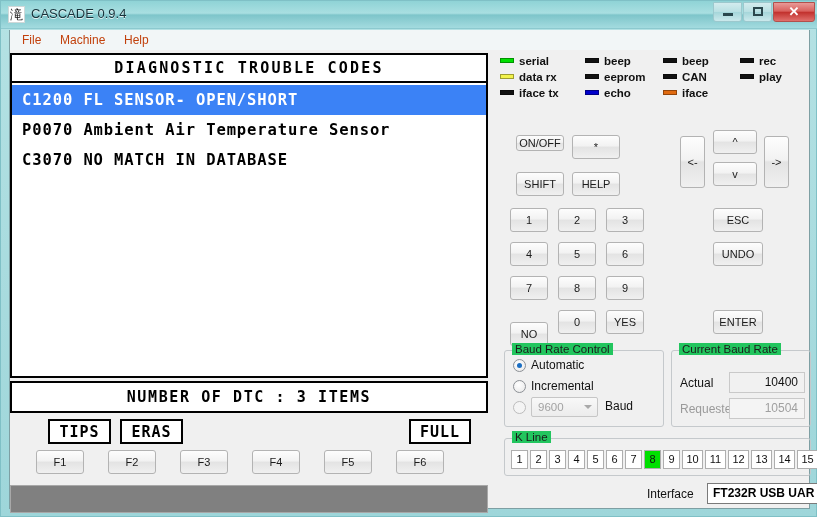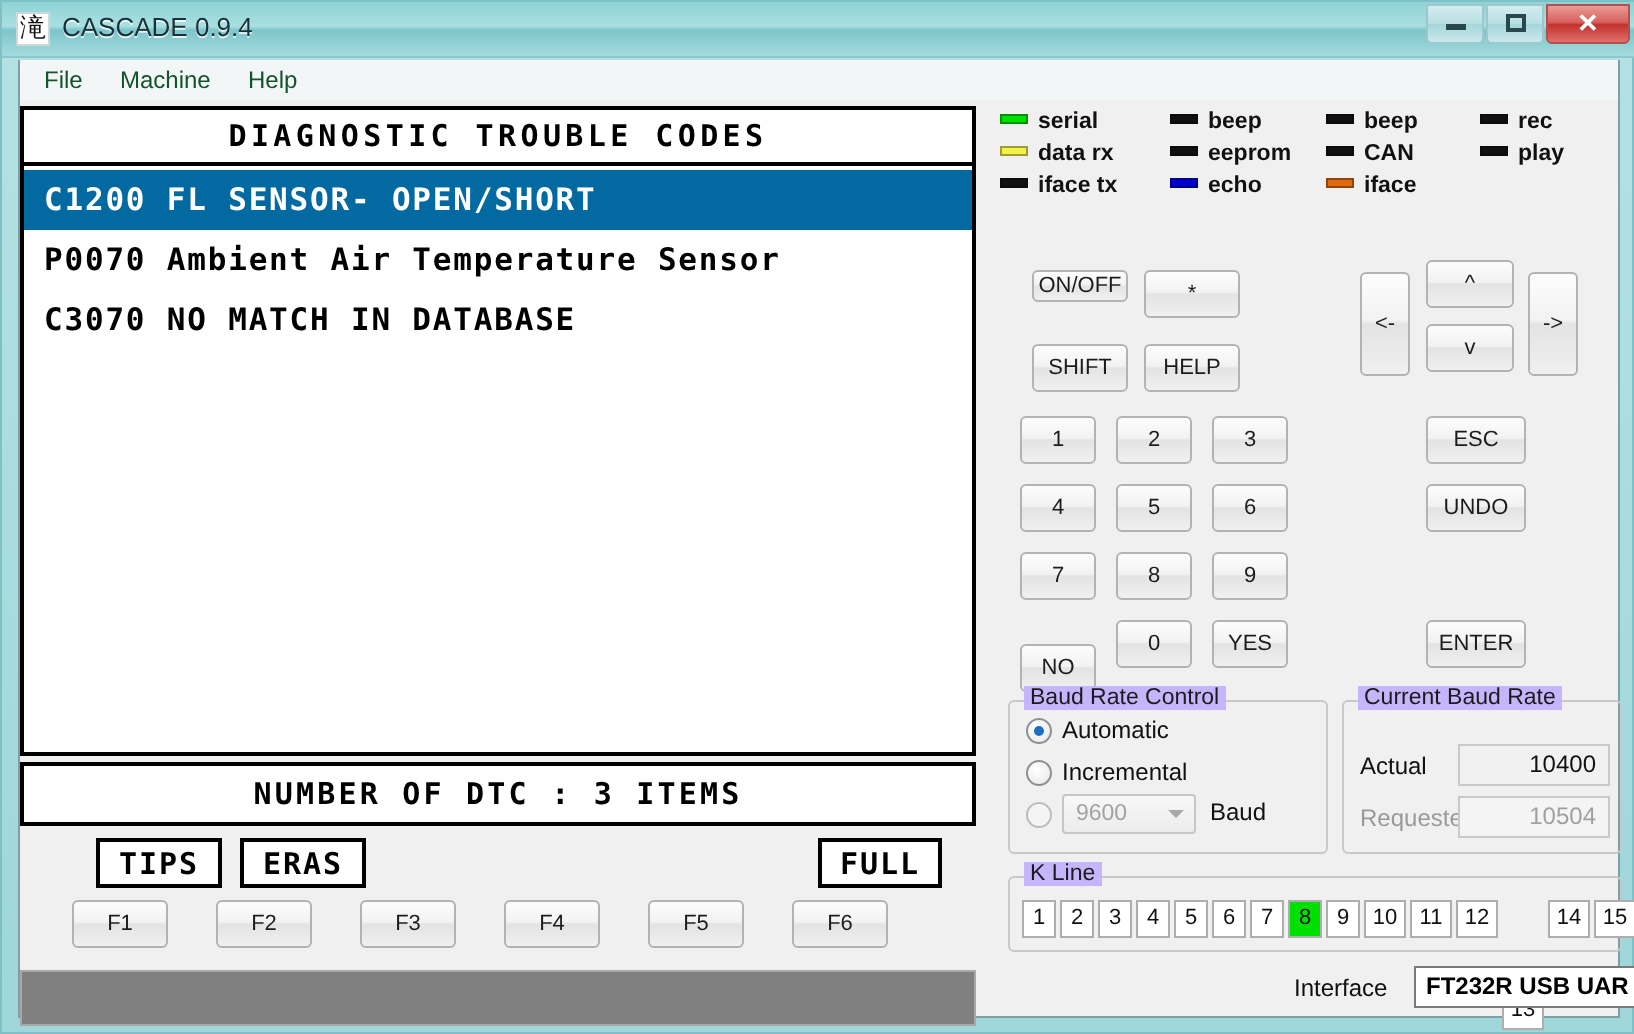--- a/index.html
+++ b/index.html
@@ -57,21 +57,21 @@
 
   
   #menubar {
     position: absolute; left: 8px; top: 29px; width: 801px; height: 20px;
     background: #f2f6f7;
     border-left: 1px solid #7e9fa3;
     border-right: 1px solid #7e9fa3;
   }
   .menu-item {
     position: absolute; top: 2px; height: 16px;
-    font-size: 12px; color: #14532d; padding: 0 6px; line-height: 16px;
+    font-size: 12px; color: #c2410c; padding: 0 6px; line-height: 16px;
     cursor: default;
   }
   #menu-file    { left: 6px; }
   #menu-machine { left: 44px; }
   #menu-help    { left: 108px; }
 
   
   #client {
     position: absolute; left: 8px; top: 49px; width: 801px; height: 459px;
     background: #f0f0f0;
@@ -93,21 +93,21 @@
     text-align: center; line-height: 27px;
     font-size: 15px; font-weight: bold; color: #000;
     letter-spacing: 2.2px;
   }
   #dtc-list { position: absolute; left: 0; top: 30px; width: 474px; }
   .dtc-row {
     height: 30px; line-height: 30px;
     font-size: 15.5px; font-weight: bold; color: #000;
     padding-left: 10px; letter-spacing: 0.9px; white-space: nowrap;
   }
-  .dtc-row.selected { background: #0369a1; color: #ffffff; }
+  .dtc-row.selected { background: #3b82f6; color: #ffffff; }
 
   #screen-footer {
     position: absolute; left: 0px; top: 331px;
     width: 478px; height: 32px;
     background: #ffffff;
     border: 2px solid #000000;
     text-align: center; line-height: 29px;
     font-family: "DejaVu Sans Mono", monospace;
     font-size: 15px; font-weight: bold; color: #000;
     letter-spacing: 1.6px;
@@ -174,21 +174,21 @@
   }
 
   
   .groupbox {
     position: absolute;
     border: 1px solid #c5c9cc; border-radius: 3px;
     background: transparent;
   }
   .group-legend {
     position: absolute; top: -8px; left: 7px;
-    background: #c4b5fd; padding: 0 3px;
+    background: #22c55e; padding: 0 3px;
     font-size: 11.5px; color: #1b1b1b;
   }
   .radio {
     position: absolute; width: 13px; height: 13px;
     border-radius: 50%;
     border: 1px solid #8d9196;
     background: radial-gradient(circle at 40% 35%, #ffffff 0%, #eeeeee 70%, #dddddd 100%);
   }
   .radio.checked::after {
     content: ""; position: absolute; left: 3px; top: 3px;
@@ -375,21 +375,21 @@
           <div class="kl-cell" style="left:38px;  width:17px;">3</div>
           <div class="kl-cell" style="left:57px;  width:17px;">4</div>
           <div class="kl-cell" style="left:76px;  width:17px;">5</div>
           <div class="kl-cell" style="left:95px;  width:17px;">6</div>
           <div class="kl-cell" style="left:114px; width:17px;">7</div>
           <div class="kl-cell active" style="left:133px; width:17px;">8</div>
           <div class="kl-cell" style="left:152px; width:17px;">9</div>
           <div class="kl-cell" style="left:171px; width:21px;">10</div>
           <div class="kl-cell" style="left:194px; width:21px;">11</div>
           <div class="kl-cell" style="left:217px; width:21px;">12</div>
-          <div class="kl-cell" style="left:240px; width:21px;margin-top:46px;">13</div>
+          <div class="kl-cell" style="left:240px; width:21px;">13</div>
           <div class="kl-cell" style="left:263px; width:21px;">14</div>
           <div class="kl-cell" style="left:286px; width:21px;">15</div>
         </div>
       </div>
 
       <div id="iface-label">Interface</div>
       <div id="iface-box">FT232R USB UAR</div>
 
     </div>
 

